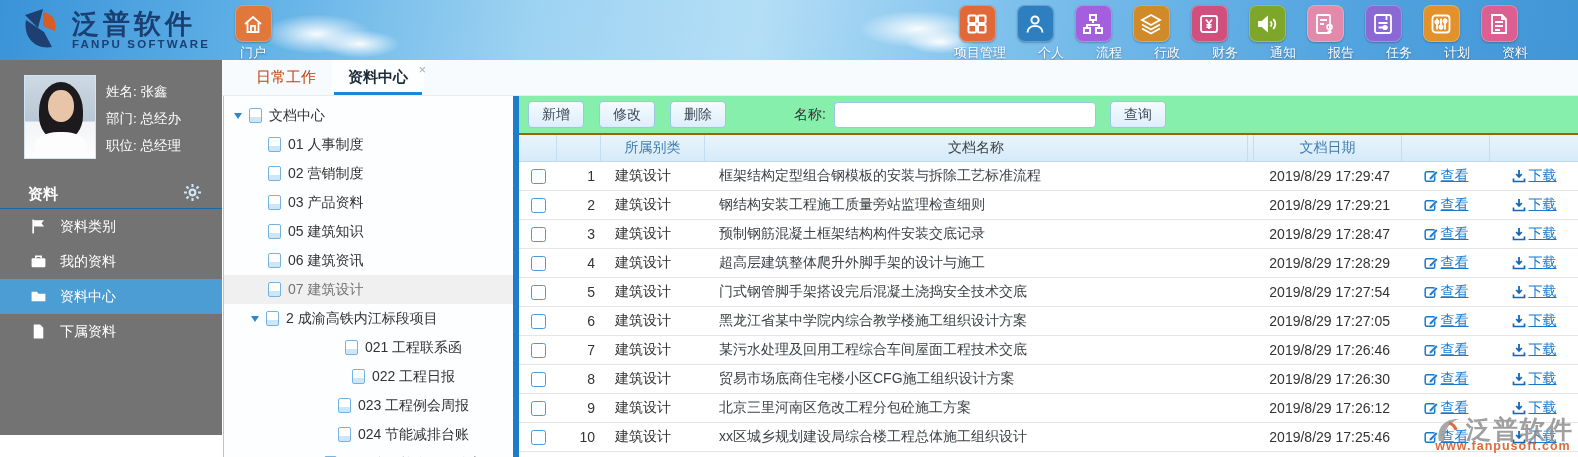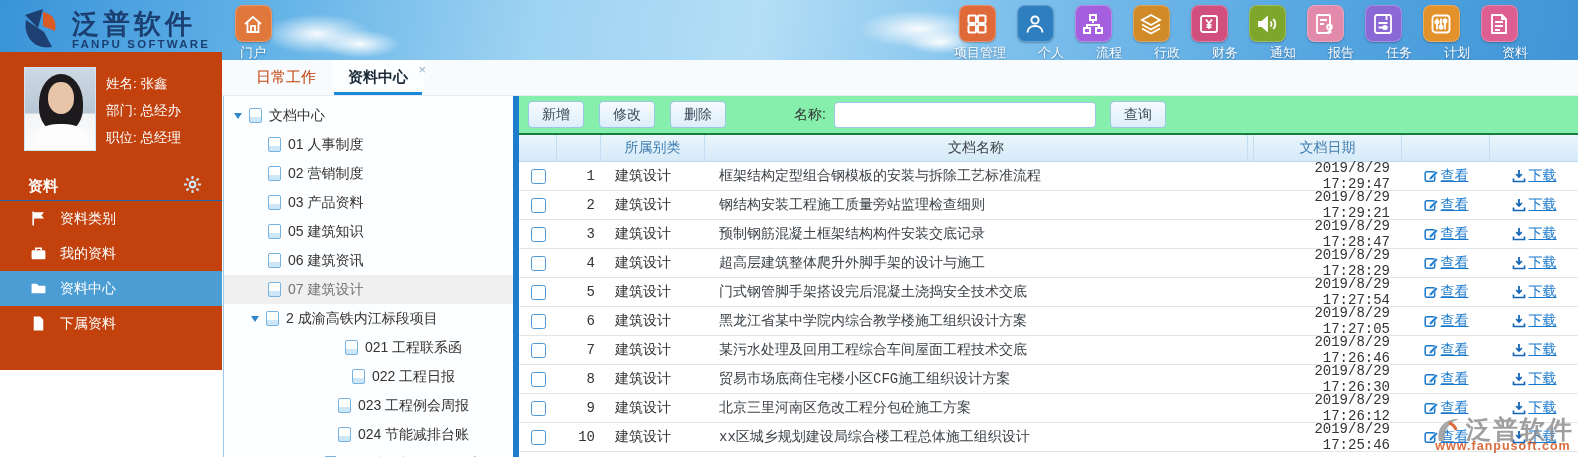--- a/index.html
+++ b/index.html
@@ -17,21 +17,21 @@
   .logo-sub { font-size:11.5px; font-weight:bold; color:#1c3f72; letter-spacing:2.2px; }
   .portal { position:absolute; left:224px; top:5px; width:58px; text-align:center; cursor:pointer; }
   .tile { width:37px; height:37px; border-radius:8px; margin:0 auto;
     display:flex; align-items:center; justify-content:center;
     box-shadow:0 1px 2px rgba(0,0,0,.25), inset 0 0 0 1px rgba(255,255,255,.25); }
   .tile-label { display:block; margin-top:2px; font-size:13px; color:#fff; text-shadow:0 1px 2px rgba(0,40,90,.5); white-space:nowrap; }
   .topnav { position:absolute; left:948px; top:5px; display:flex; }
   .topnav .nav-it { width:58px; text-align:right; cursor:pointer; flex:0 0 58px; }
 
   
-  .sidebar { position:absolute; left:0; top:52px; width:222px; height:318px; background:#c2410c; color:#fff; }
+  .sidebar { position:absolute; left:0; top:60px; width:222px; height:375px; background:#737373; color:#fff; }
   .uphoto { position:absolute; left:24px; top:15px; width:72px; height:84px; border:1px solid #cfe4f5;
     background:linear-gradient(180deg,#cdd9e4 0%,#b9c7d4 55%,#f2f4f6 56%,#fdfdfd 100%); overflow:hidden; }
   .uphoto .hair { position:absolute; left:14px; top:6px; width:44px; height:58px; border-radius:50% 50% 42% 42%; background:#1c1a1c; }
   .uphoto .face { position:absolute; left:23px; top:14px; width:26px; height:32px; border-radius:48%; background:#e8c4a8; }
   .uphoto .shirt { position:absolute; left:10px; top:56px; width:52px; height:28px; border-radius:45% 45% 0 0; background:#fdfdfd; }
   .uinfo { position:absolute; left:106px; top:18px; font-size:13.5px; line-height:27px; white-space:nowrap; }
   .sec-head { position:absolute; left:0; top:120px; width:222px; height:29px; display:flex; align-items:center;
     padding:0 20px 0 28px; font-size:15px; font-weight:bold; border-bottom:1px solid #1a67ab; }
   .sec-head .gear { margin-left:auto; cursor:pointer; }
   .side-items { position:absolute; left:0; top:149px; width:222px; }
@@ -65,21 +65,21 @@
   
   .main { position:absolute; left:519px; top:96px; width:1059px; height:361px; background:#fff; }
   .toolbar { height:37px; background:#86efac; display:flex; align-items:center; padding-left:9px; }
   .btn { height:27px; padding:0 13px; margin-right:15px; font-size:14px; color:#3c4a58; cursor:pointer;
     background:linear-gradient(#f6fbff,#ddeefb); border:1px solid #9cc6e8; border-radius:4px;
     font-family:"Liberation Sans","DejaVu Sans",sans-serif; }
   .tb-label { font-size:14px; color:#333; margin-left:53px; margin-right:8px; }
   .tb-input { width:262px; height:26px; border:1px solid #9cc6e8; border-radius:4px; background:#fff; padding:0 6px; font-size:13px; }
   .btn.query { margin-left:14px; margin-right:0; }
 
-  .tbl { border-top:2px solid #15803d;font-family:Liberation Mono, monospace; }
+  .tbl { border-top:2px solid #a16207; }
   .thead { height:27px; display:flex; align-items:stretch; color:#3f7cae; font-size:14px;
     background:linear-gradient(#eaf5fc,#d5eaf8); border-bottom:1px solid #bcd9ee; }
   .th { display:flex; align-items:center; justify-content:center; border-right:1px solid #c3def2; }
   .th:last-child { border-right:none; }
   .rowwrap .trow2 { height:29px; display:flex; align-items:center; font-size:14px; color:#333;
     background:#fff; border-bottom:1px solid #e3e6e8; }
   .c-cb { width:38px; display:flex; justify-content:center; }
   .c-num { width:44px; text-align:right; padding-right:6px; }
   .c-cat { width:104px; padding-left:14px; }
   .c-name { flex:1; padding-left:14px; color:#3d4247; overflow:hidden; white-space:nowrap; }

